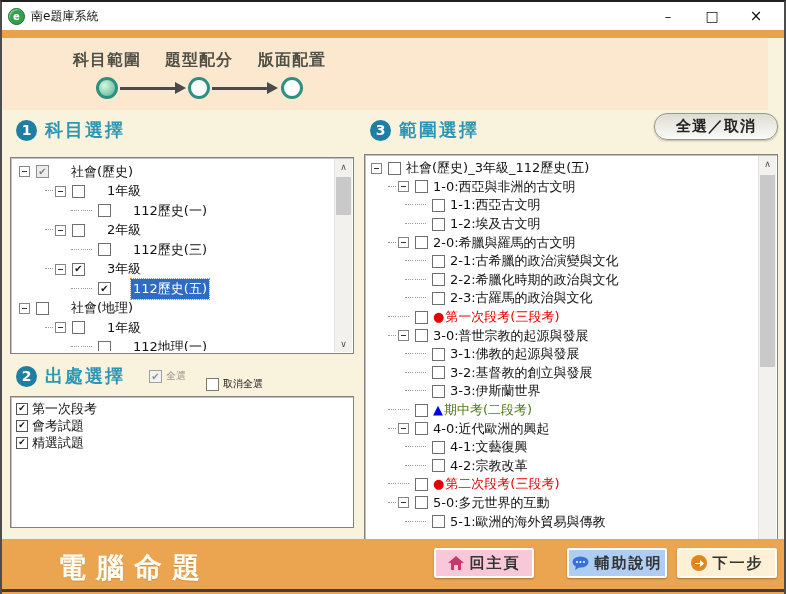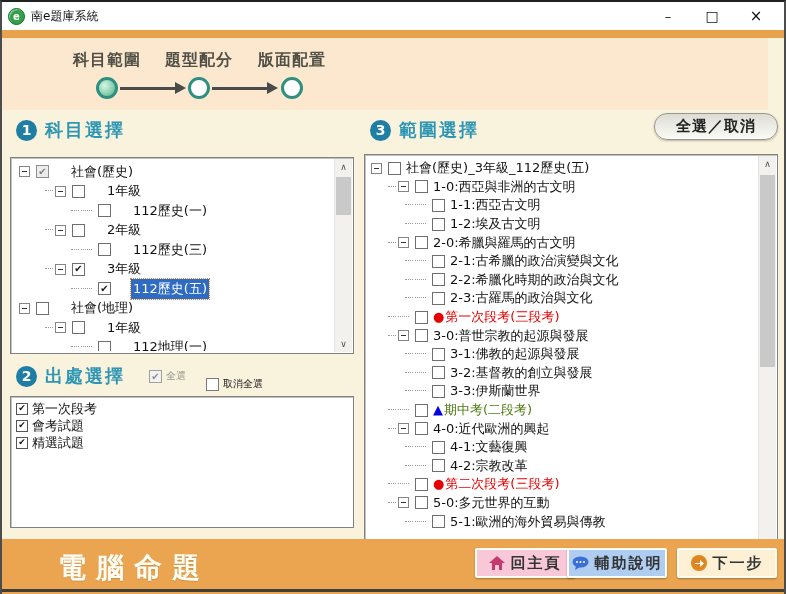--- a/index.html
+++ b/index.html
@@ -82,21 +82,21 @@
   .pillbtn{position:absolute;left:652px;top:111px;width:122px;height:25px;border-radius:13px;
            background:linear-gradient(#dddcd4,#fbfbf7);border:1px solid #99988e;box-shadow:0 1px 2px rgba(0,0,0,.25);
            display:flex;align-items:center;justify-content:center;font-size:15px;font-weight:bold;color:#222;letter-spacing:1px;}
 
   
   .footer{position:absolute;left:0;right:0;top:537px;height:57px;background:#eba551;}
   .brand{position:absolute;left:56px;top:10px;font-size:28px;font-weight:bold;color:#fdfdf4;letter-spacing:10px;text-shadow:0 1px 1px rgba(0,0,0,.12);}
   .fbtn{position:absolute;top:9px;width:100px;height:30px;box-sizing:border-box;border:2px solid #fffdf2;border-radius:2px;
         box-shadow:0 1px 2px rgba(0,0,0,.3);display:flex;align-items:center;justify-content:center;gap:6px;
         font-size:15px;font-weight:bold;color:#333;letter-spacing:2px;}
-  .fbtn.home{left:473px;background:#f8c8d8;}
+  .fbtn.home{left:432px;background:#f8c8d8;}
   .fbtn.help{left:565px;background:#aecdf0;}
   .fbtn.next{left:675px;background:#fdf0d5;}
   .fbtn svg{flex:none;}
 </style>
 </head>
 <body>
 
 <div class="window">
 
   <div class="titlebar">

